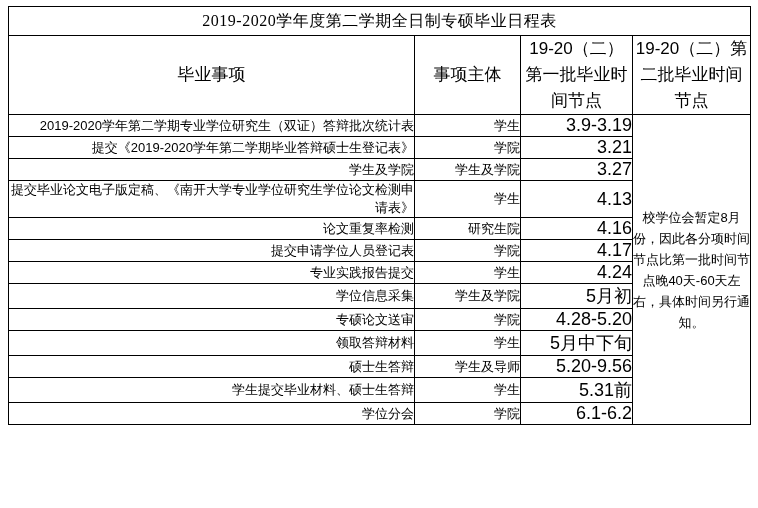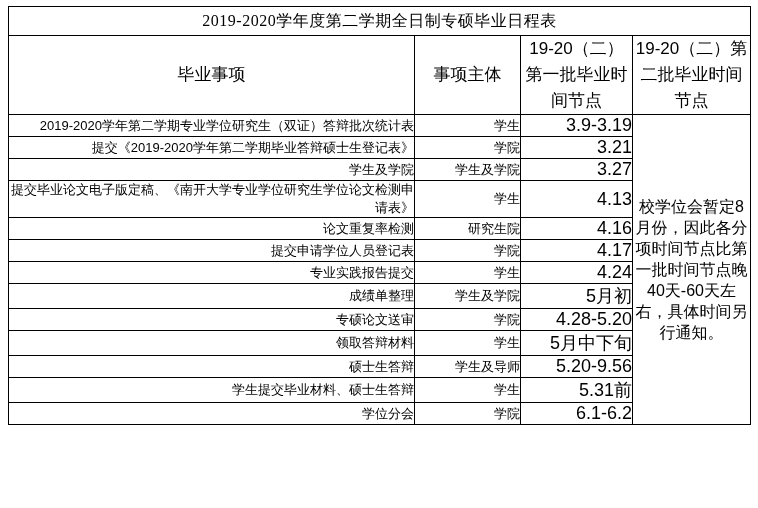--- a/index.html
+++ b/index.html
@@ -62,21 +62,21 @@
     font-size: 13px;
     text-align: right;
     padding: 4px 3px;
   }
   td.c-date {
     font-size: 18px;
     text-align: right;
     padding: 4px 3px;
   }
   td.c-note {
-    font-size: 16px;
+    font-size: 13px;
     line-height: 21px;
     text-align: center;
     padding: 4px 8px;
     vertical-align: middle;
   }
   col.col-item   { width: 406px; }
   col.col-subj   { width: 106px; }
   col.col-d1     { width: 112px; }
   col.col-d2     { width: 118px; }
 </style>
@@ -132,21 +132,21 @@
         <td class="c-item">提交申请学位人员登记表</td>
         <td class="c-subject">学院</td>
         <td class="c-date">4.17</td>
       </tr>
       <tr>
         <td class="c-item">专业实践报告提交</td>
         <td class="c-subject">学生</td>
         <td class="c-date">4.24</td>
       </tr>
       <tr>
-        <td class="c-item">成绩单整理</td>
+        <td class="c-item">学位信息采集</td>
         <td class="c-subject">学生及学院</td>
         <td class="c-date">5月初</td>
       </tr>
       <tr>
         <td class="c-item">专硕论文送审</td>
         <td class="c-subject">学院</td>
         <td class="c-date">4.28-5.20</td>
       </tr>
       <tr>
         <td class="c-item">领取答辩材料</td>

